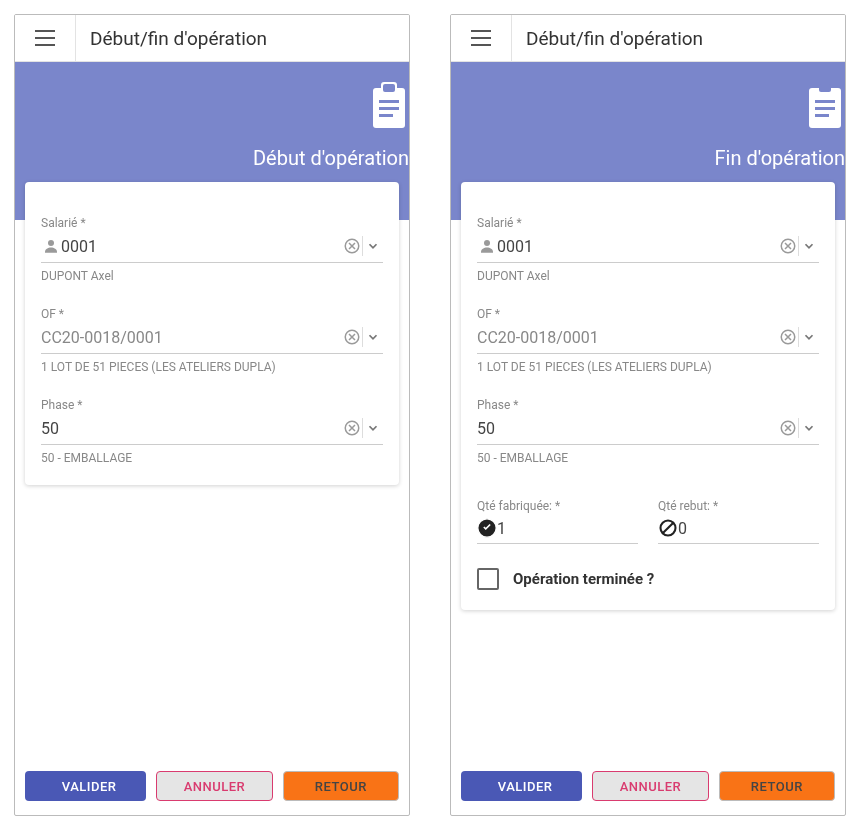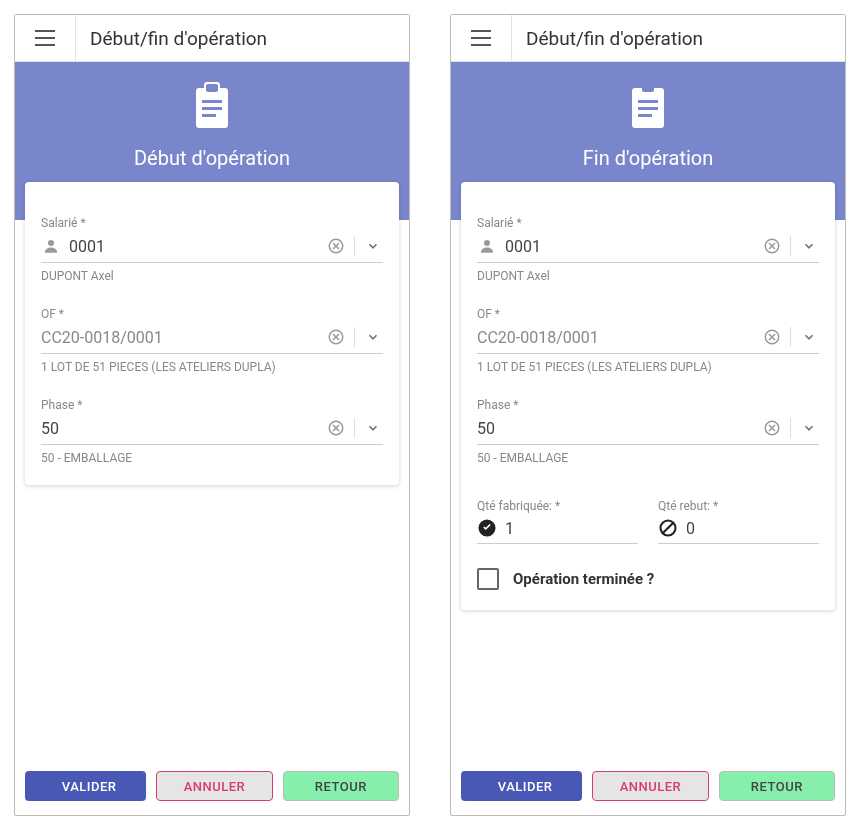--- a/index.html
+++ b/index.html
@@ -47,21 +47,21 @@
     border-right: 1px solid #e3e3e3;
   }
   .appbar .title {
     padding-left: 14px;
     font-size: 19px;
     color: #333;
   }
   
   .hero {
     background: #7A86CB;
-    text-align: center;
+    text-align: right;
     color: #fff;
     padding-top: 20px;
     padding-bottom: 50px;
     flex-shrink: 0;
   }
   .hero .hero-title {
     font-size: 20px;
     margin-top: 12px;
   }
   
@@ -76,21 +76,20 @@
   .field-label {
     font-size: 12px;
     color: #888;
     margin-top: 24px;
   }
   .field-row {
     display: flex;
     align-items: center;
     height: 32px;
     border-bottom: 1px solid #ccc;
-    gap: 8px;
   }
   .field-value {
     flex: 1;
     font-size: 16px;
     color: #444;
   }
   .field-value.dim { color: #888; }
   .helper {
     font-size: 12px;
     color: #888;
@@ -165,21 +164,21 @@
     background: #4A58B5;
     color: #fff;
     padding-left: 7px;
   }
   .btn.danger {
     background: #e5e5e5;
     border: 1px solid #D93B6F;
     color: #D93B6F;
   }
   .btn.neutral {
-    background: #86efac;
+    background: #f97316;
     border: 1px solid #bbb;
     color: #444;
   }
 </style>
 </head>
 <body>
 
 <div class="phone">
 
   <div class="appbar">

